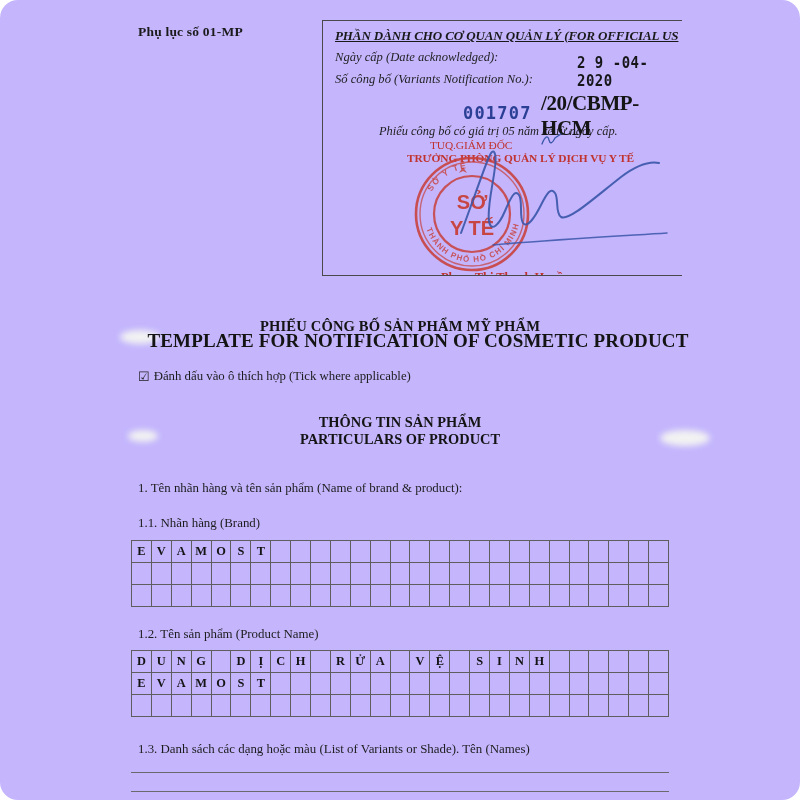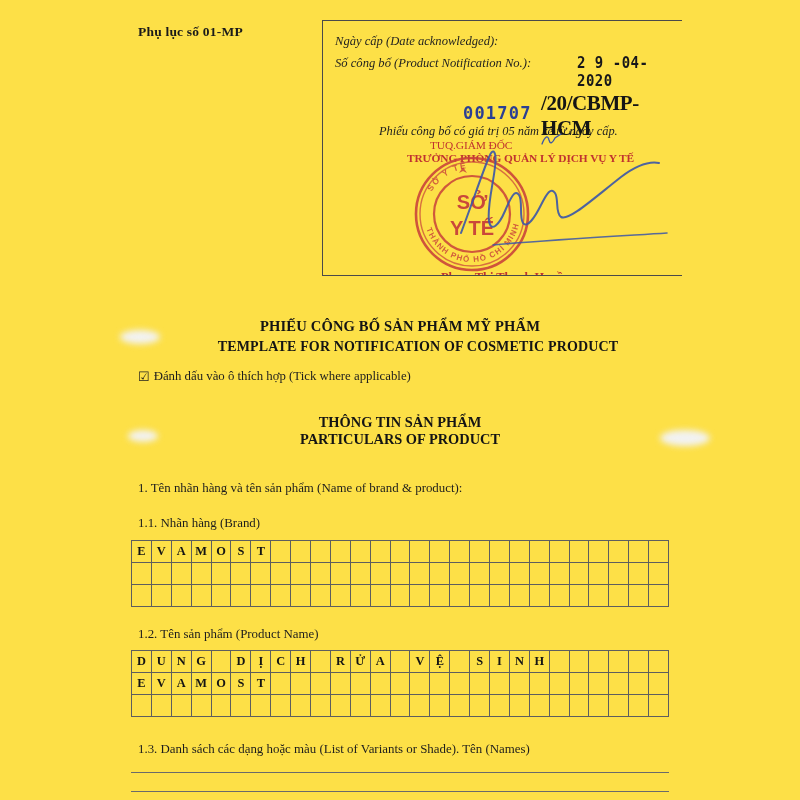--- a/index.html
+++ b/index.html
@@ -12,21 +12,22 @@
     height: 800px;
     position: relative;
     font-family: "Liberation Serif", "DejaVu Serif", serif;
     color: #1b1b1b;
     overflow: hidden;
   }
 
   .page {
     position: absolute;
     inset: 0;
-    background: #fde047;
+    background: #c4b5fd;
+    border-radius: 18px;
   }
 
   
   .appendix-label {
     position: absolute;
     left: 138px;
     top: 24px;
     font-size: 13.5px;
     font-weight: bold;
     letter-spacing: .2px;
@@ -178,22 +179,22 @@
     text-align: center;
     font-weight: bold;
     color: #141414;
   }
   .title-vi {
     top: 318px;
     font-size: 14.6px;
     letter-spacing: .15px;
   }
   .title-en {
-    top: 339px;
-    font-size: 14px;
+    top: 330px;
+    font-size: 19px;
     letter-spacing: .15px;
     margin-left: 36px;
   }
   .tick-note {
     position: absolute;
     left: 138px;
     top: 369px;
     font-size: 12.8px;
     color: #1d1d1d;
     white-space: nowrap;
@@ -281,22 +282,23 @@
 <div class="page">
 
   <div class="smudge" style="left:120px; top:330px; width:40px; height:14px;"></div>
   <div class="smudge" style="left:660px; top:430px; width:50px; height:16px;"></div>
   <div class="smudge" style="left:128px; top:430px; width:30px; height:12px;"></div>
 
   <div class="appendix-label">Phụ lục số 01-MP</div>
 
   <div class="official-box">
     <div class="official-inner">
+      <div class="ob-title">PHẦN DÀNH CHO CƠ QUAN QUẢN LÝ (FOR OFFICIAL US</div>
       <div class="ob-line ob-line1">Ngày cấp (Date acknowledged):</div>
-      <div class="ob-line ob-line2">Số công bố (Product Notification No.):</div>
+      <div class="ob-line ob-line2">Số công bố (Variants Notification No.):</div>
       <div class="ob-validity">Phiếu công bố có giá trị 05 năm kể từ ngày cấp.</div>
 
       <div class="date-stamp">2 9 -04- 2020</div>
       <div class="notif-number">001707</div>
       <div class="notif-suffix">/20/CBMP-HCM</div>
 
       <svg class="sig-tick" viewBox="0 0 22 14">
         <path d="M1 11 C4 3, 7 2, 8 7 C9 11, 11 11, 14 5 L20 1" fill="none" stroke="#3a55a8" stroke-width="1.3" stroke-linecap="round"></path>
       </svg>
 

